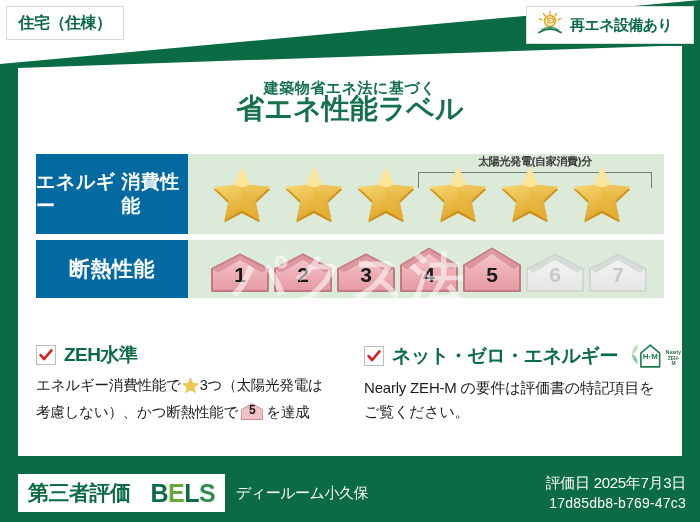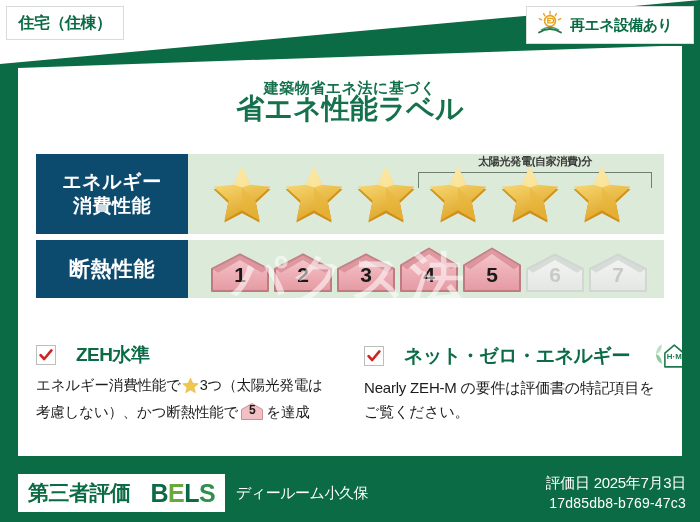--- a/index.html
+++ b/index.html
@@ -125,24 +125,24 @@
     left: 18px;
     width: 628px;
     display: flex;
     align-items: stretch;
   }
   #row-energy { top: 108px; height: 80px; }
   #row-insul  { top: 194px; height: 58px; }
 
   .perf-label {
     width: 152px;
-    background: #0c4a6e;
+    background: #0369a1;
     color: #ffffff;
     display: flex;
-    flex-direction: column;
+    flex-direction: row;
     align-items: center;
     justify-content: center;
     font-weight: 700;
     line-height: 1.25;
     letter-spacing: 0.5px;
     flex: 0 0 152px;
   }
   #row-energy .perf-label { font-size: 19px; }
   #row-insul  .perf-label { font-size: 21px; }
 
@@ -223,21 +223,21 @@
     position: absolute;
     top: 296px;
     width: 296px;
   }
   #info-left  { left: 18px; }
   #info-right { left: 346px; }
 
   .info-head {
     display: flex;
     align-items: center;
-    gap: 20px;
+    gap: 8px;
     margin-bottom: 6px;
   }
   .chk {
     width: 20px; height: 20px;
     border: 1px solid #b9bfbb;
     background: #fff;
     flex: 0 0 20px;
     position: relative;
   }
   .chk svg { position: absolute; left: 2px; top: 2px; }

